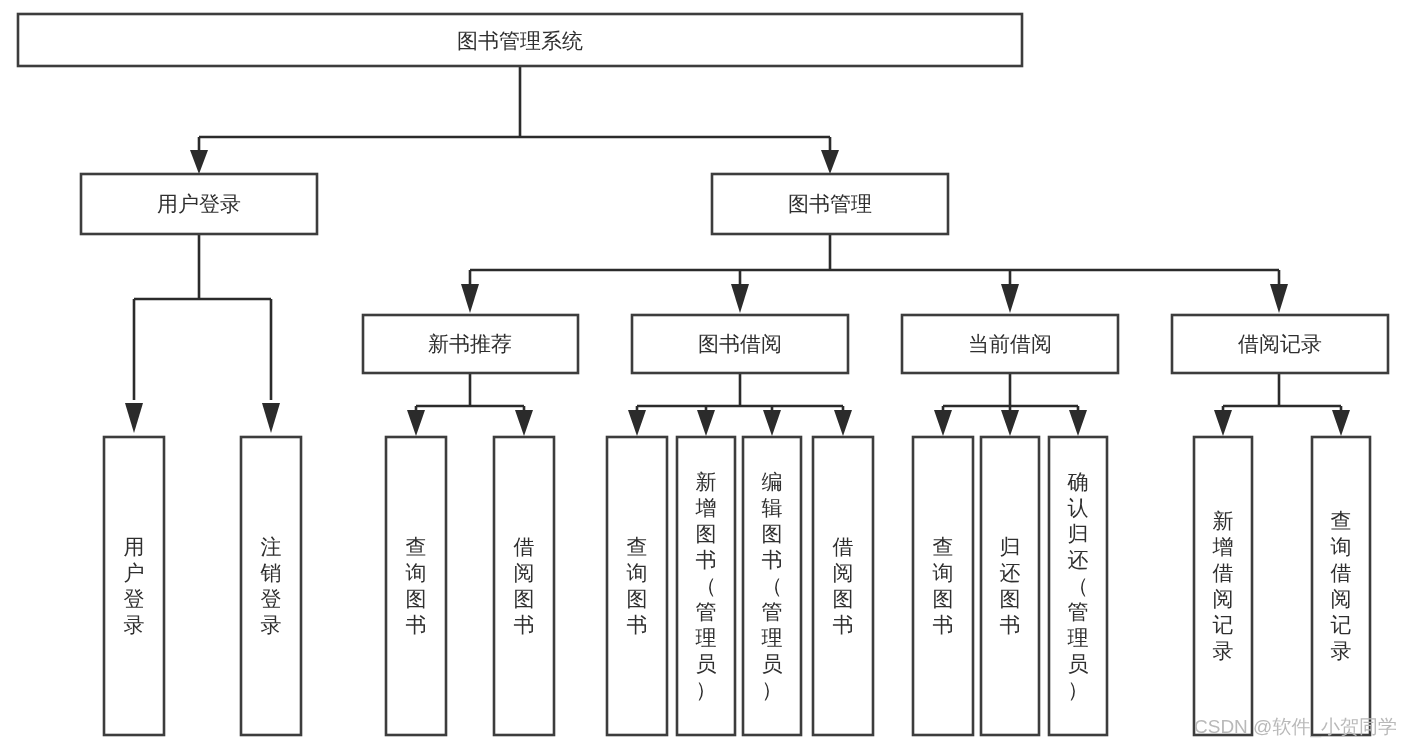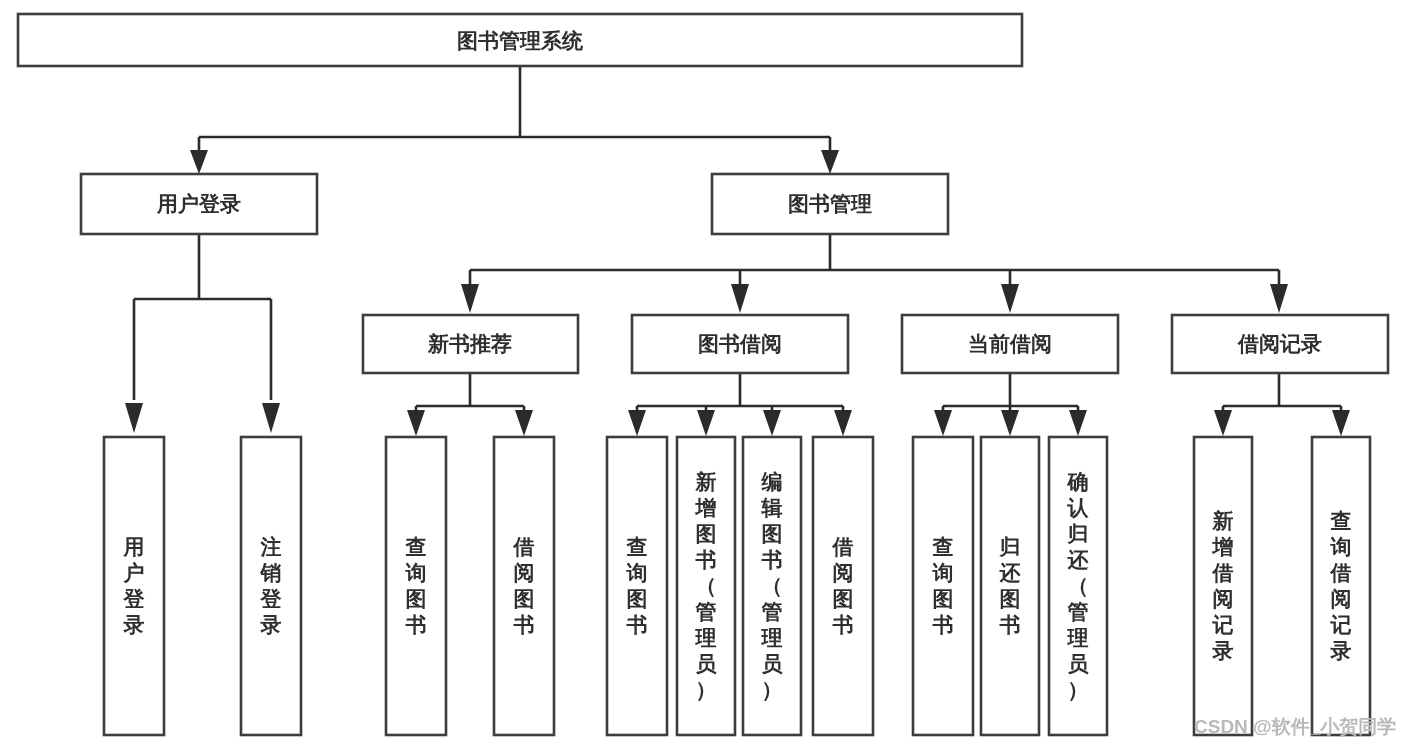--- a/index.html
+++ b/index.html
@@ -11,21 +11,20 @@
     width: 1405px;
     height: 747px;
     font-family: "Liberation Sans", "DejaVu Sans", sans-serif;
     overflow: hidden;
   }
   #diagram-root {
     position: relative;
     width: 1332px;
     height: 747px;
     background: #ffffff;
-    font-weight: bold;
   }
   svg.diagram-canvas {
     display: block;
     width: 1405px;
     height: 747px;
   }
   .node-box {
     fill: #ffffff;
     stroke: #3d3d3d;
     stroke-width: 2.6;

